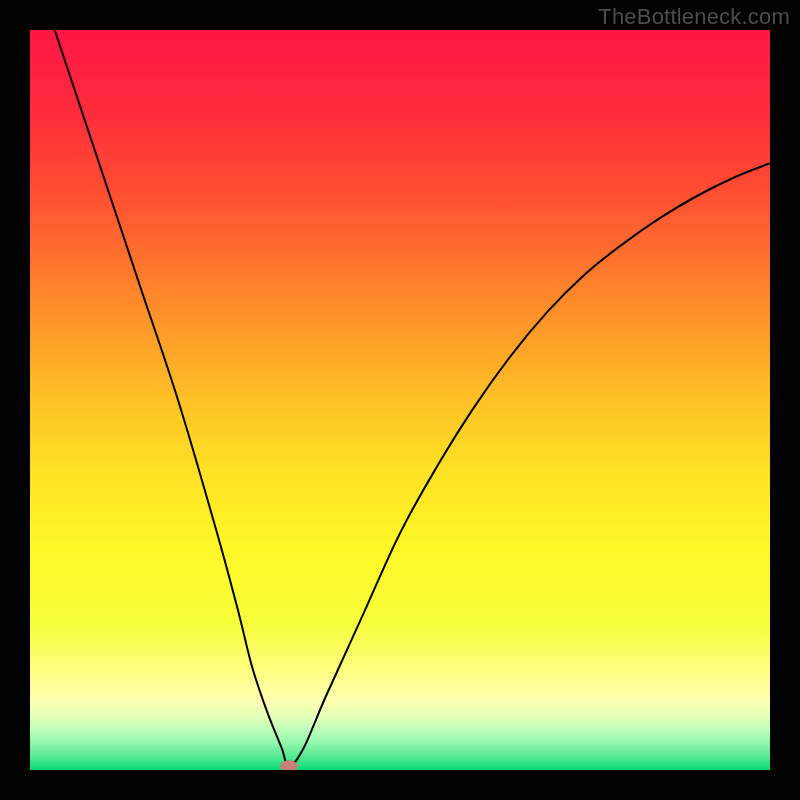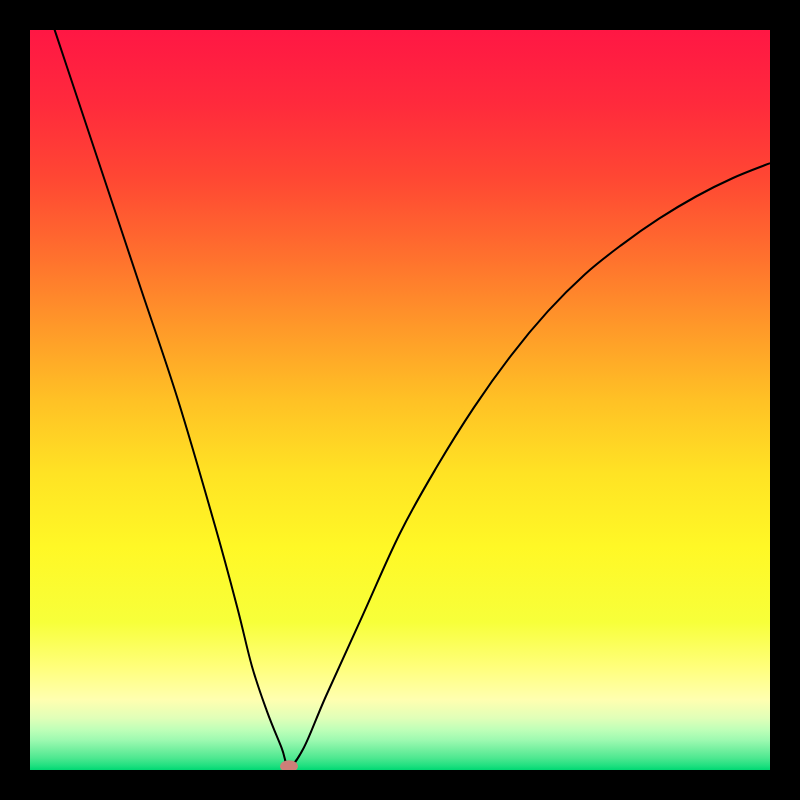--- a/index.html
+++ b/index.html
@@ -36,20 +36,21 @@
     font-weight: 500;
     letter-spacing: 0.2px;
   }
   svg { display: block; }
 </style>
 </head>
 <body>
 
 <div class="frame">
 
+  <div class="watermark">TheBottleneck.com</div>
 
   <div class="plot">
     <svg id="chart-svg" width="740" height="740" viewBox="0 0 740 740">
       <defs>
         <linearGradient id="bg-grad" x1="0" y1="0" x2="0" y2="1">
             <stop offset="0.00%" stop-color="#ff1744"></stop>
             <stop offset="10.00%" stop-color="#ff2a3c"></stop>
             <stop offset="20.00%" stop-color="#ff4733"></stop>
             <stop offset="30.00%" stop-color="#ff6e2e"></stop>
             <stop offset="40.00%" stop-color="#ff9829"></stop>

